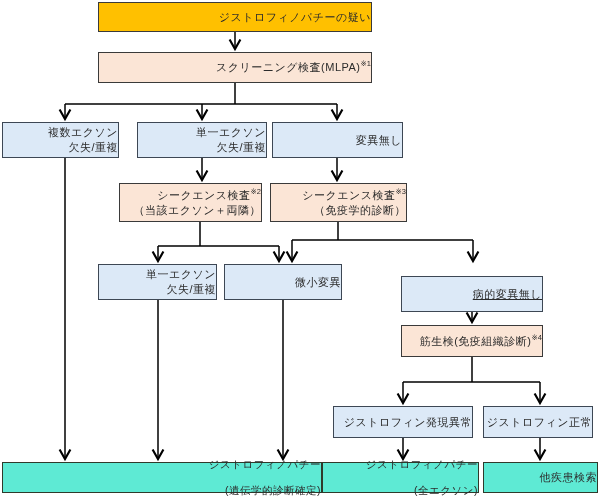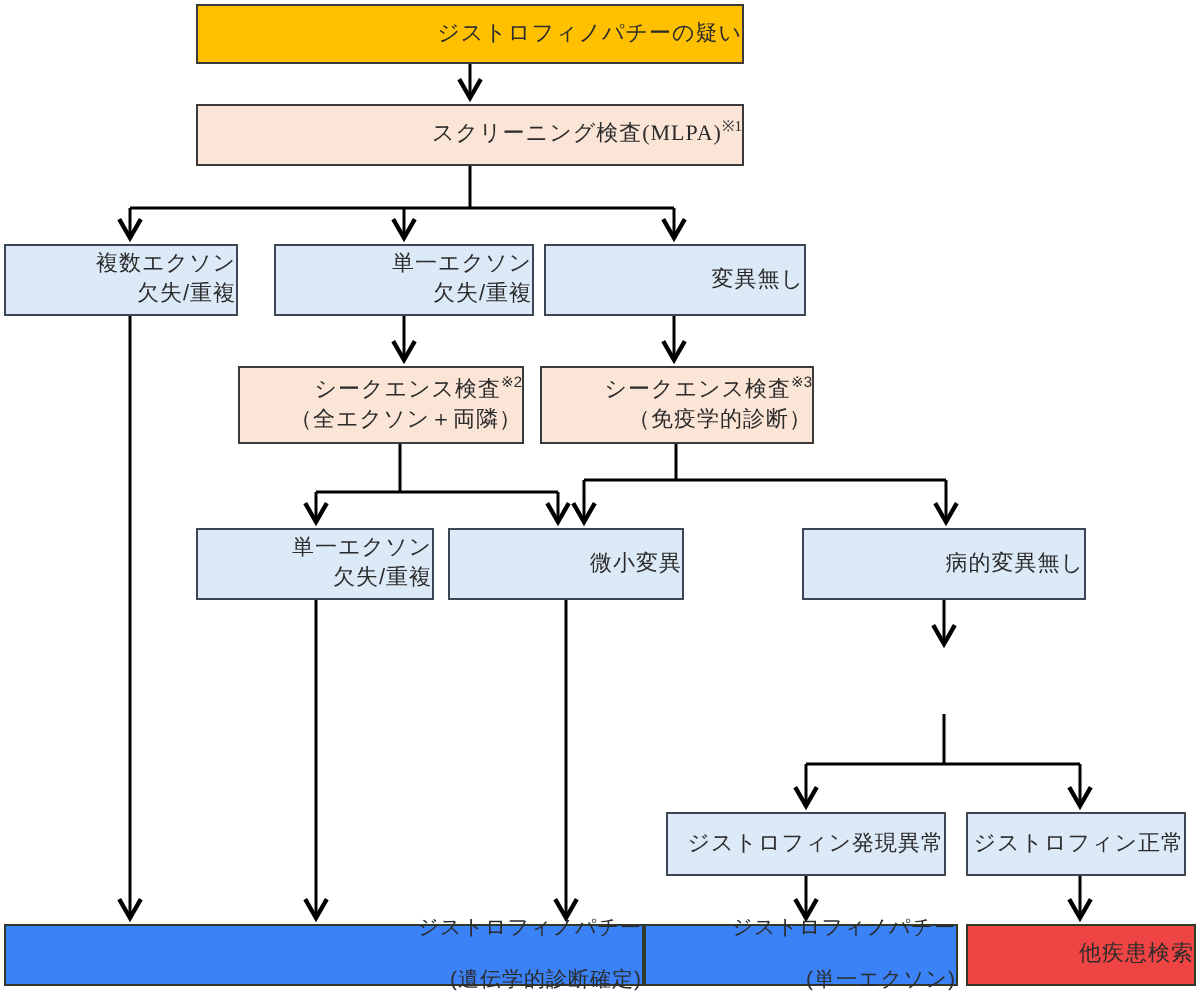--- a/index.html
+++ b/index.html
@@ -13,34 +13,34 @@
     position:absolute;box-sizing:border-box;
     display:flex;flex-direction:column;justify-content:center;align-items:flex-end;
     text-align:center;color:#2b2b2b;font-size:11px;line-height:1.32;letter-spacing:.5px;
     border:1.6px solid #3a3a3a;background:#fff;z-index:2;
   }
   .node .ln{display:block;white-space:nowrap;}
   .node sup{font-size:7.5px;letter-spacing:0;line-height:0;vertical-align:super;}
   .orange{background:#FFC000;}
   .peach{background:#FBE5D6;}
   .blue{background:#DCE9F7;border-color:#3d4754;}
-  .green{background:#3b82f6;border-color:#2f3a2b;gap:12px;}
-  .lgreen{background:#ef4444;border-color:#2f3a2b;}
+  .green{background:#5eead4;border-color:#2f3a2b;gap:12px;}
+  .lgreen{background:#5eead4;border-color:#2f3a2b;}
 
   
   .n-suspicion{left:98px;top:2px;width:274px;height:30px;}
-  .n-mlpa{left:98px;top:52px;width:274px;height:31px;font-family:Liberation Serif, serif;}
+  .n-mlpa{left:98px;top:52px;width:274px;height:31px;}
   .n-multi-exon{left:2px;top:122px;width:117px;height:36px;}
   .n-single-exon{left:137px;top:122px;width:130px;height:36px;}
   .n-no-mutation{left:272px;top:122px;width:131px;height:36px;}
   .n-seq2{left:119px;top:183px;width:143px;height:39px;}
   .n-seq3{left:270px;top:183px;width:137px;height:39px;}
   .n-single-exon2{left:98px;top:264px;width:119px;height:36px;}
   .n-small-mutation{left:224px;top:264px;width:118px;height:36px;padding-left:32px;}
-  .n-no-pathogenic{left:401px;top:264px;width:142px;height:36px;}
+  .n-no-pathogenic{left:401px;top:276px;width:142px;height:36px;text-decoration:underline;}
   .n-biopsy{left:401px;top:325px;width:142px;height:32px;}
   .n-dys-abnormal{left:333px;top:406px;width:140px;height:32px;}
   .n-dys-normal{left:483px;top:406px;width:110px;height:32px;padding-left:36px;}
   .n-final-genetic{left:2px;top:462px;width:320px;height:31px;font-size:10.5px;line-height:1.25;}
   .n-final-immuno{left:322px;top:462px;width:157px;height:31px;font-size:10.5px;line-height:1.25;}
   .n-other-disease{left:483px;top:462px;width:115px;height:31px;}
 </style>
 </head>
 <body>
 
@@ -107,57 +107,60 @@
     <span class="ln">単一エクソン</span>
     <span class="ln">欠失/重複</span>
   </div>
 
   <div class="node blue n-no-mutation">
     <span class="ln">変異無し</span>
   </div>
 
   <div class="node peach n-seq2">
     <span class="ln"><span>シークエンス検査</span><sup>※2</sup></span>
-    <span class="ln">（全エクソン＋両隣）</span>
+    <span class="ln">（当該エクソン＋両隣）</span>
   </div>
 
   <div class="node peach n-seq3">
     <span class="ln"><span>シークエンス検査</span><sup>※3</sup></span>
     <span class="ln">（免疫学的診断）</span>
   </div>
 
   <div class="node blue n-single-exon2">
     <span class="ln">単一エクソン</span>
     <span class="ln">欠失/重複</span>
   </div>
 
   <div class="node blue n-small-mutation">
     <span class="ln">微小変異</span>
   </div>
 
   <div class="node blue n-no-pathogenic">
     <span class="ln">病的変異無し</span>
   </div>
 
+  <div class="node peach n-biopsy">
+    <span class="ln"><span>筋生検(免疫組織診断)</span><sup>※4</sup></span>
+  </div>
 
   <div class="node blue n-dys-abnormal">
     <span class="ln">ジストロフィン発現異常</span>
   </div>
 
   <div class="node blue n-dys-normal">
     <span class="ln">ジストロフィン正常</span>
   </div>
 
   <div class="node green n-final-genetic">
     <span class="ln">ジストロフィノパチー</span>
     <span class="ln">(遺伝学的診断確定)</span>
   </div>
 
   <div class="node green n-final-immuno">
     <span class="ln">ジストロフィノパチー</span>
-    <span class="ln">(単一エクソン)</span>
+    <span class="ln">(全エクソン)</span>
   </div>
 
   <div class="node lgreen n-other-disease">
     <span class="ln">他疾患検索</span>
   </div>
 
 </div>
 
 </body></html>

